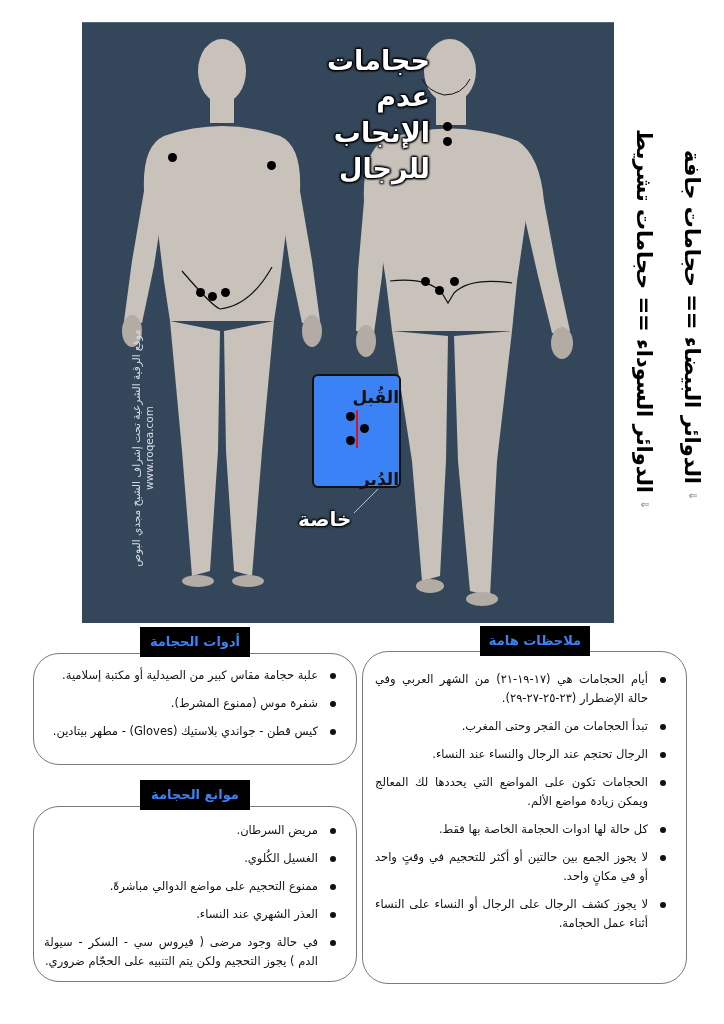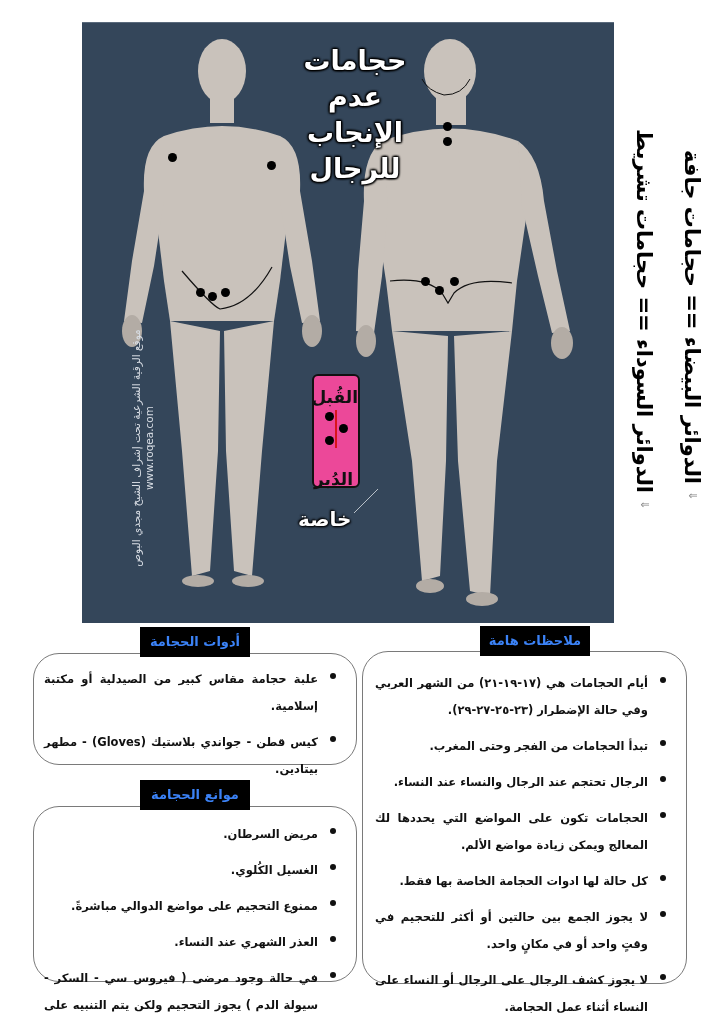--- a/index.html
+++ b/index.html
@@ -9,34 +9,34 @@
   }
   .panel {
     position: absolute; left: 82px; top: 22px; width: 532px; height: 600px;
     background: #34465a; overflow: hidden;
     border-top: 1px solid #5a6a7c;
   }
   .figure { position: absolute; }
   .skin { fill: #c9c2bb; }
   .skin-shade { fill: #b3aca5; }
   .title {
-    position: absolute; left: 198px; top: 20px; width: 150px; text-align: center;
+    position: absolute; left: 198px; top: 20px; width: 150px; text-align: right;
     direction: rtl; color: #ffffff; font-weight: bold; font-size: 27px; line-height: 36px;
     text-shadow: 0 0 3px #000, 1px 1px 2px #000, -1px -1px 2px #000, 1px -1px 2px #000, -1px 1px 2px #000;
   }
   .watermark {
     position: absolute; left: 48px; top: 280px; width: 290px; height: 40px;
     transform-origin: 0 0; transform: translate(0, 290px) rotate(-90deg);
     color: #d8dde4; font-size: 10.5px; line-height: 13px; text-align: center;
   }
   .watermark .ar { direction: rtl; }
   .legend-card {
-    position: absolute; left: 230px; top: 351px; width: 48px; height: 114px;
-    background: #ec4899; border: 2px solid #111; border-radius: 6px;
-    box-sizing: border-box; text-align: left; direction: rtl;
+    position: absolute; left: 230px; top: 351px; width: 89px; height: 114px;
+    background: #3b82f6; border: 2px solid #111; border-radius: 6px;
+    box-sizing: border-box; text-align: right; direction: rtl;
   }
   .legend-card .lbl { font-weight: bold; font-size: 17px; color: #111; line-height: 22px; }
   .legend-card .top { margin-top: 10px; }
   .legend-card .dots { position: relative; height: 40px; margin: 2px auto; width: 30px; }
   .legend-card .bottom { margin-top: 18px; }
   .khasa {
     position: absolute; left: 216px; top: 484px; color: #fff; font-weight: bold; font-size: 20px;
     text-shadow: 0 0 3px #000, 1px 1px 2px #000, -1px -1px 2px #000; direction: rtl;
   }
   .dot { position: absolute; width: 9px; height: 9px; border-radius: 50%; background: #000; }
@@ -57,21 +57,21 @@
     box-sizing: border-box;
   }
   .box-title {
     position: absolute; background: #000; color: #3b82f6; font-weight: bold; font-size: 13px;
     height: 30px; line-height: 30px; text-align: center; direction: rtl; z-index: 2;
   }
   .box ul {
     list-style: none; margin: 0; padding: 0; direction: rtl;
   }
   .box li {
-    position: relative; font-weight: bold; font-size: 11.5px; line-height: 27px; color: #111;
+    position: relative; font-weight: normal; font-size: 11.5px; line-height: 19px; color: #111;
     padding-right: 24px; margin-bottom: 9px; text-align: justify;
   }
   .box li::before {
     content: ""; position: absolute; right: 6px; top: 7px; width: 6px; height: 6px;
     background: #111; border-radius: 50%;
   }
 </style>
 </head>
 <body>
 
@@ -178,20 +178,21 @@
     <li>كل حالة لها ادوات الحجامة الخاصة بها فقط.</li>
     <li>لا يجوز الجمع بين حالتين أو أكثر للتحجيم في وقتٍ واحد أو في مكانٍ واحد.</li>
     <li>لا يجوز كشف الرجال على الرجال أو النساء على النساء أثناء عمل الحجامة.</li>
   </ul>
 </div>
 
 <div class="box-title" style="left:140px;top:627px;width:110px;">أدوات الحجامة</div>
 <div class="box" style="left:33px;top:653px;width:324px;height:112px;padding:12px 14px 8px 10px;">
   <ul>
     <li>علبة حجامة مقاس كبير من الصيدلية أو مكتبة إسلامية.</li>
+    <li>شفرة موس (ممنوع المشرط).</li>
     <li>كيس قطن - جواندي بلاستيك (Gloves) - مطهر بيتادين.</li>
   </ul>
 </div>
 
 <div class="box-title" style="left:140px;top:780px;width:110px;">موانع الحجامة</div>
 <div class="box" style="left:33px;top:806px;width:324px;height:176px;padding:14px 14px 8px 10px;">
   <ul>
     <li>مريض السرطان.</li>
     <li>الغسيل الكُلوي.</li>
     <li>ممنوع التحجيم على مواضع الدوالي مباشرةً.</li>

